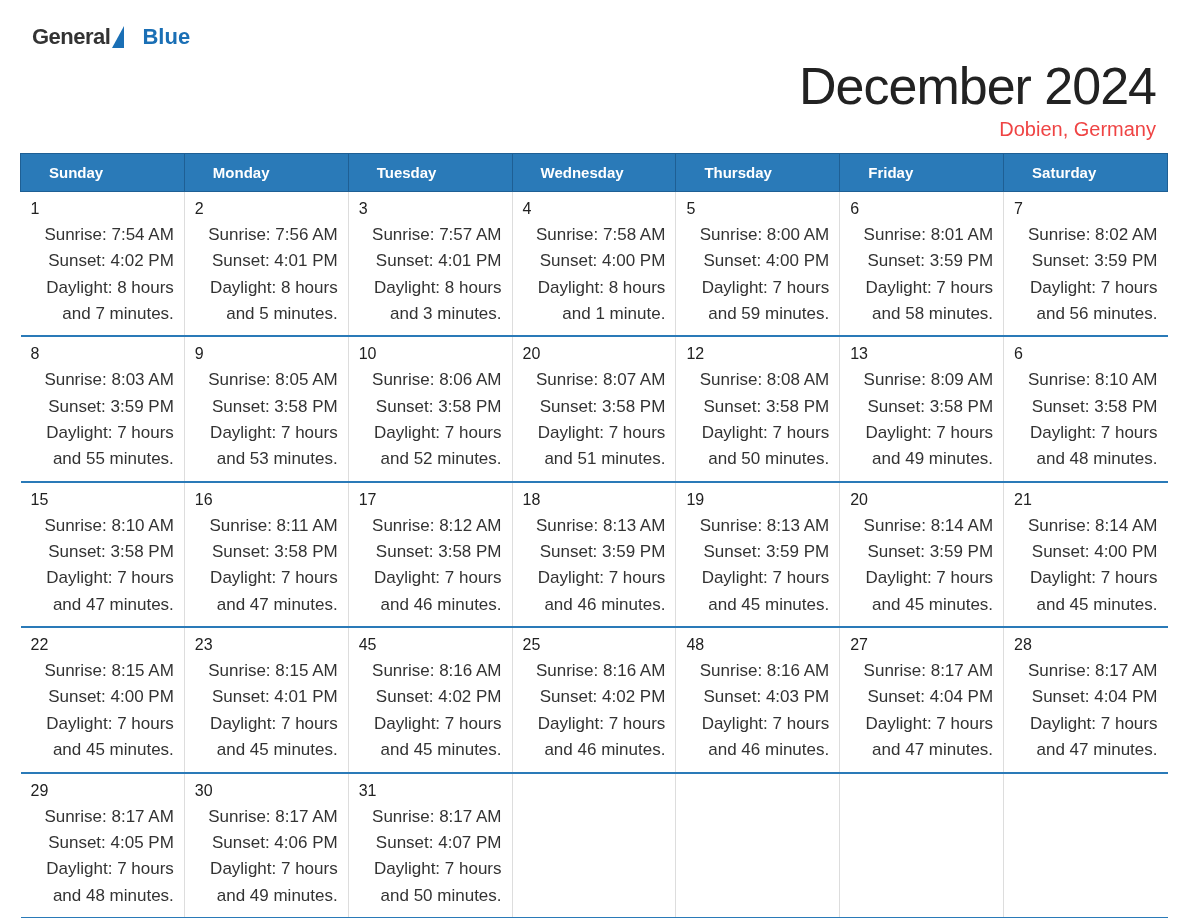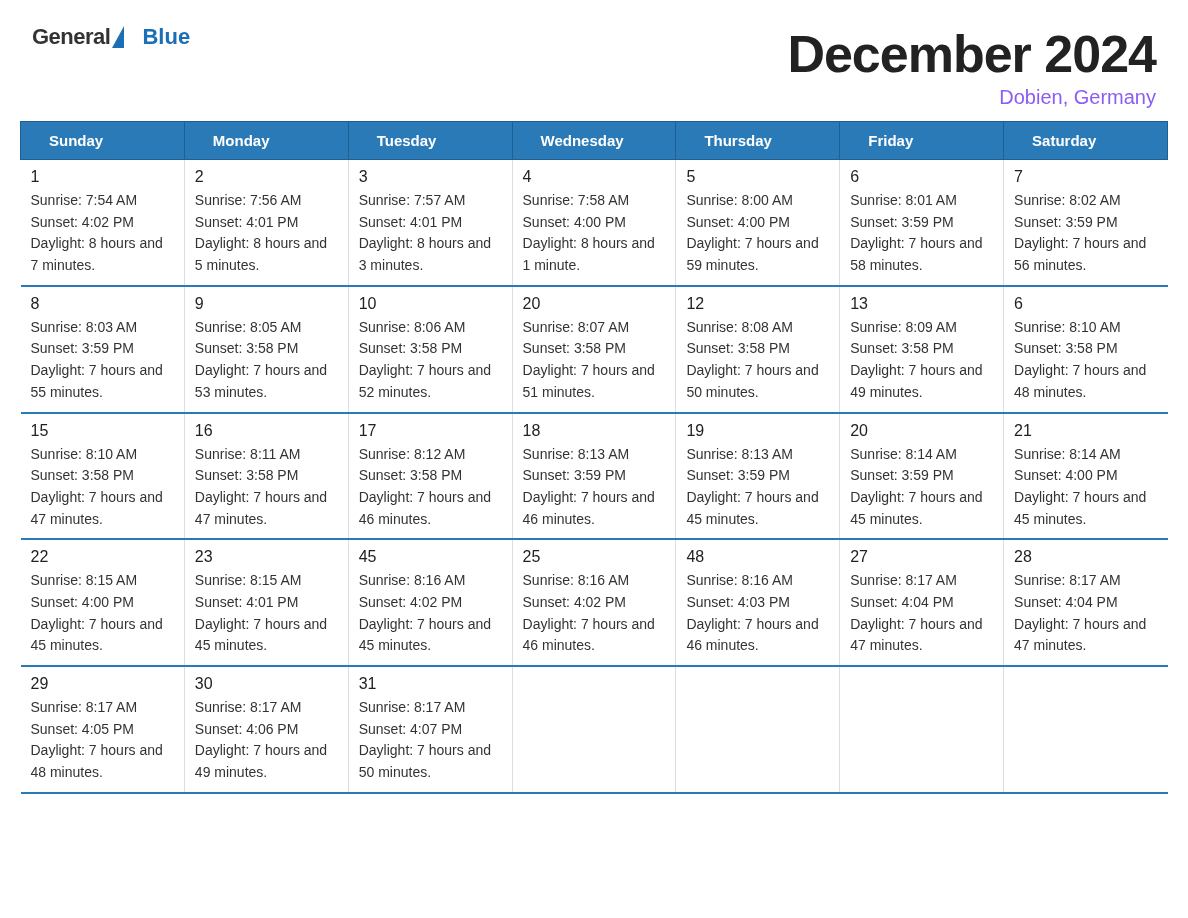--- a/index.html
+++ b/index.html
@@ -49,27 +49,28 @@
       width: 100%;
       height: 3px;
       background: #1a6fb5;
       margin-top: 1px;
     }
     .title-section {
       text-align: right;
     }
     .month-title {
       font-size: 52px;
-      font-weight: 700;
+      font-weight: 400;
       color: #222;
       letter-spacing: -1px;
+      margin-top: 32px;
     }
     .location {
       font-size: 20px;
-      color: #8b5cf6;
+      color: #ef4444;
       margin-top: 2px;
     }
     .calendar-container {
       padding: 0 20px 20px 20px;
     }
     table {
       width: 100%;
       border-collapse: collapse;
     }
     thead tr th {
@@ -97,23 +98,24 @@
     tbody tr td:last-child {
       border-right: none;
     }
     .day-number {
       font-size: 16px;
       font-weight: normal;
       color: #222;
       margin-bottom: 4px;
     }
     .day-info {
-      font-size: 14px;
+      font-size: 17px;
       line-height: 1.55;
       color: #333;
+      text-align: right;
     }
     .empty-cell {
       background: #fff;
     }
   </style>
 </head>
 <body>
 
 <div class="header">
   <div class="logo">

